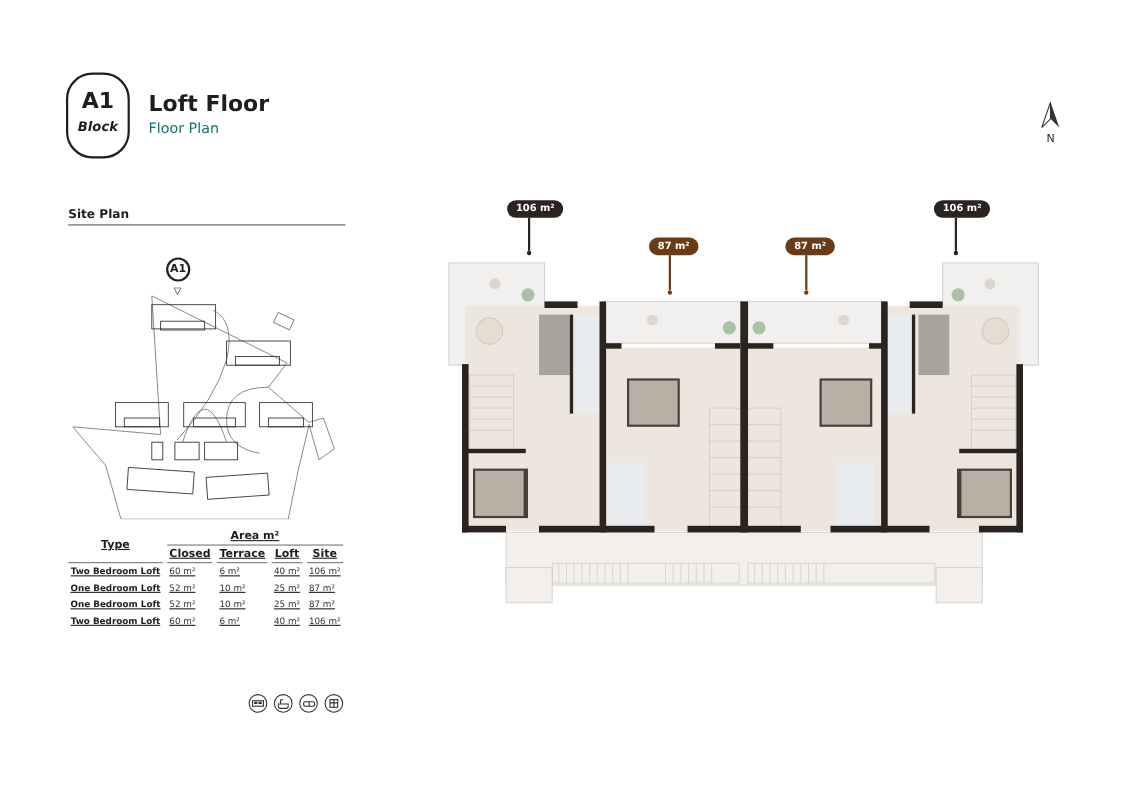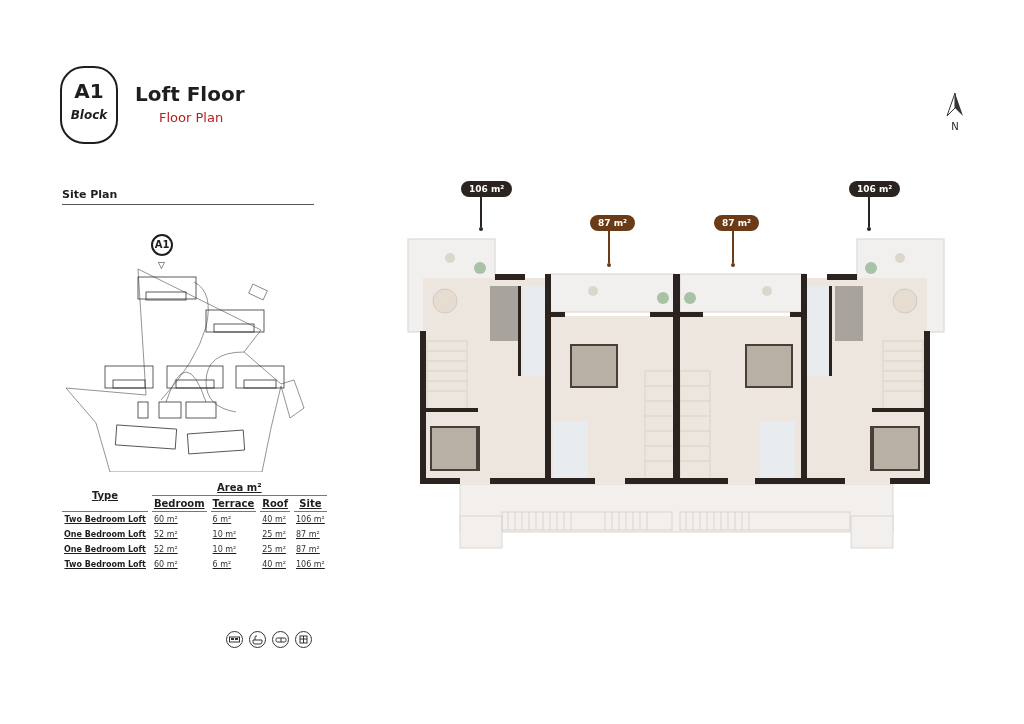--- a/index.html
+++ b/index.html
@@ -2,27 +2,27 @@
 <html><head>
 <meta charset="utf-8">
 <style>
   html,body{margin:0;padding:0;background:#ffffff;}
   body{width:1024px;height:724px;position:relative;overflow:hidden;font-family:"DejaVu Sans",sans-serif;color:#1e1e1e;}
   .abs{position:absolute;}
   .block-badge{left:60px;top:66px;width:58px;height:78px;border:2px solid #1e1e1e;border-radius:24px;box-sizing:border-box;text-align:center;}
   .block-badge .code{display:block;font-weight:bold;font-size:20px;margin-top:12px;line-height:22px;}
   .block-badge .lbl{display:block;font-weight:bold;font-size:12px;margin-top:6px;font-style:italic;}
   .title{left:135px;top:82px;font-weight:bold;font-size:20px;}
-  .subtitle{left:135px;top:110px;font-size:13px;color:#b91c1c;margin-left:24px;}
+  .subtitle{left:135px;top:110px;font-size:13px;color:#0f766e;}
   .section-title{left:62px;top:188px;font-weight:bold;font-size:11px;text-align:right;}
   .section-rule{left:62px;top:204px;width:252px;height:1px;background:#555;}
   table.area{position:absolute;left:58px;top:480px;border-collapse:separate;border-spacing:4px 0;font-size:9px;text-decoration:underline;}
   table.area th{font-weight:bold;font-size:10px;padding:2px 2px;white-space:nowrap;}
   table.area td{padding:3px 2px;white-space:nowrap;font-size:8px;color:#333;}
-  table.area td.type{text-align:right;font-weight:bold;color:#1e1e1e;font-size:8px;}
+  table.area td.type{text-align:center;font-weight:bold;color:#1e1e1e;font-size:8px;}
   table.area .uline{border-bottom:1px solid #777;}
   .amen{top:631px;width:17px;height:17px;border:1.5px solid #333;border-radius:50%;box-sizing:border-box;display:flex;align-items:center;justify-content:center;}
   .tag{padding:3px 8px;border-radius:9px;color:#fff;font-weight:bold;font-size:9px;white-space:nowrap;}
   .tag-line{width:1.5px;}
   .tag-dot{width:4px;height:4px;border-radius:50%;}
 </style>
 </head>
 <body>
 
 <div class="abs block-badge">
@@ -72,23 +72,23 @@
 <div class="abs" style="left:151px;top:234px;width:22px;height:22px;border:2px solid #1e1e1e;border-radius:50%;box-sizing:border-box;font-weight:bold;font-size:10px;text-align:center;line-height:18px;background:#fff;">A1</div>
 <div class="abs" style="left:158px;top:260px;font-size:9px;">▽</div>
 
 <table class="area">
   <thead>
     <tr>
       <th rowspan="2" class="uline" style="vertical-align:middle;">Type</th>
       <th colspan="4" class="uline">Area m²</th>
     </tr>
     <tr>
-      <th class="uline">Bedroom</th>
+      <th class="uline">Closed</th>
       <th class="uline">Terrace</th>
-      <th class="uline">Roof</th>
+      <th class="uline">Loft</th>
       <th class="uline">Site</th>
     </tr>
   </thead>
   <tbody>
     <tr>
       <td class="type">Two Bedroom Loft</td>
       <td>60 m²</td>
       <td>6 m²</td>
       <td>40 m²</td>
       <td>106 m²</td>

